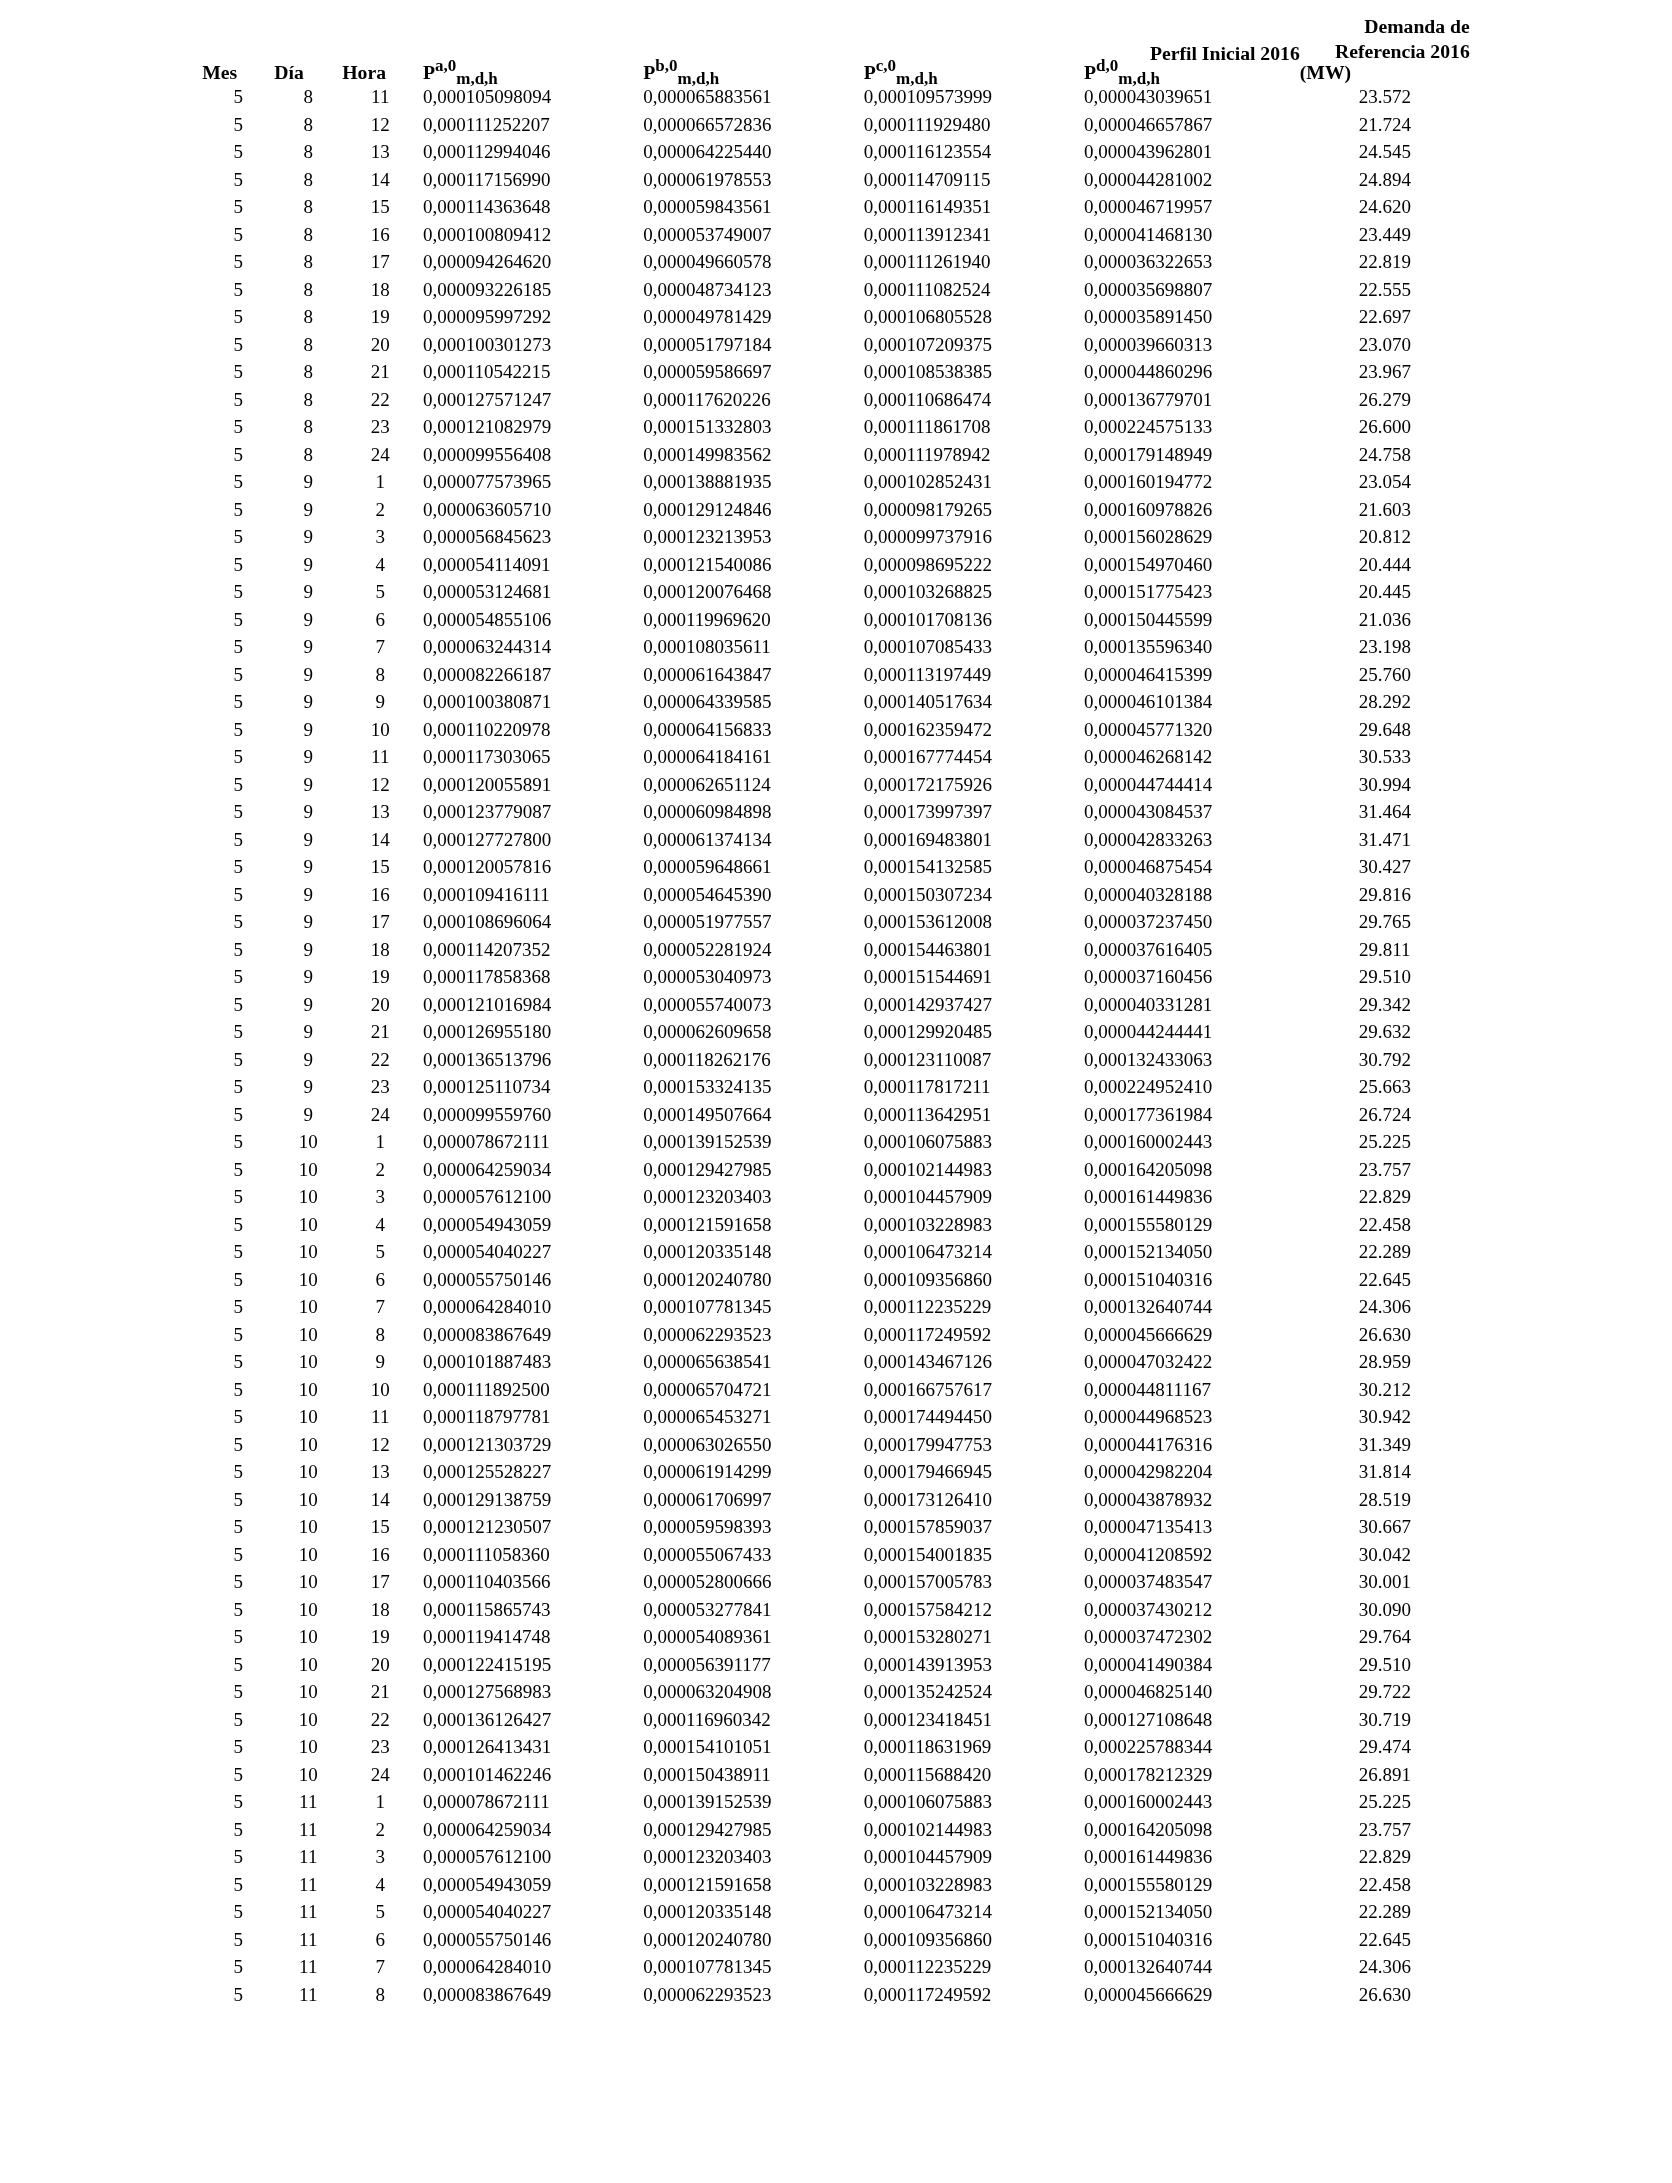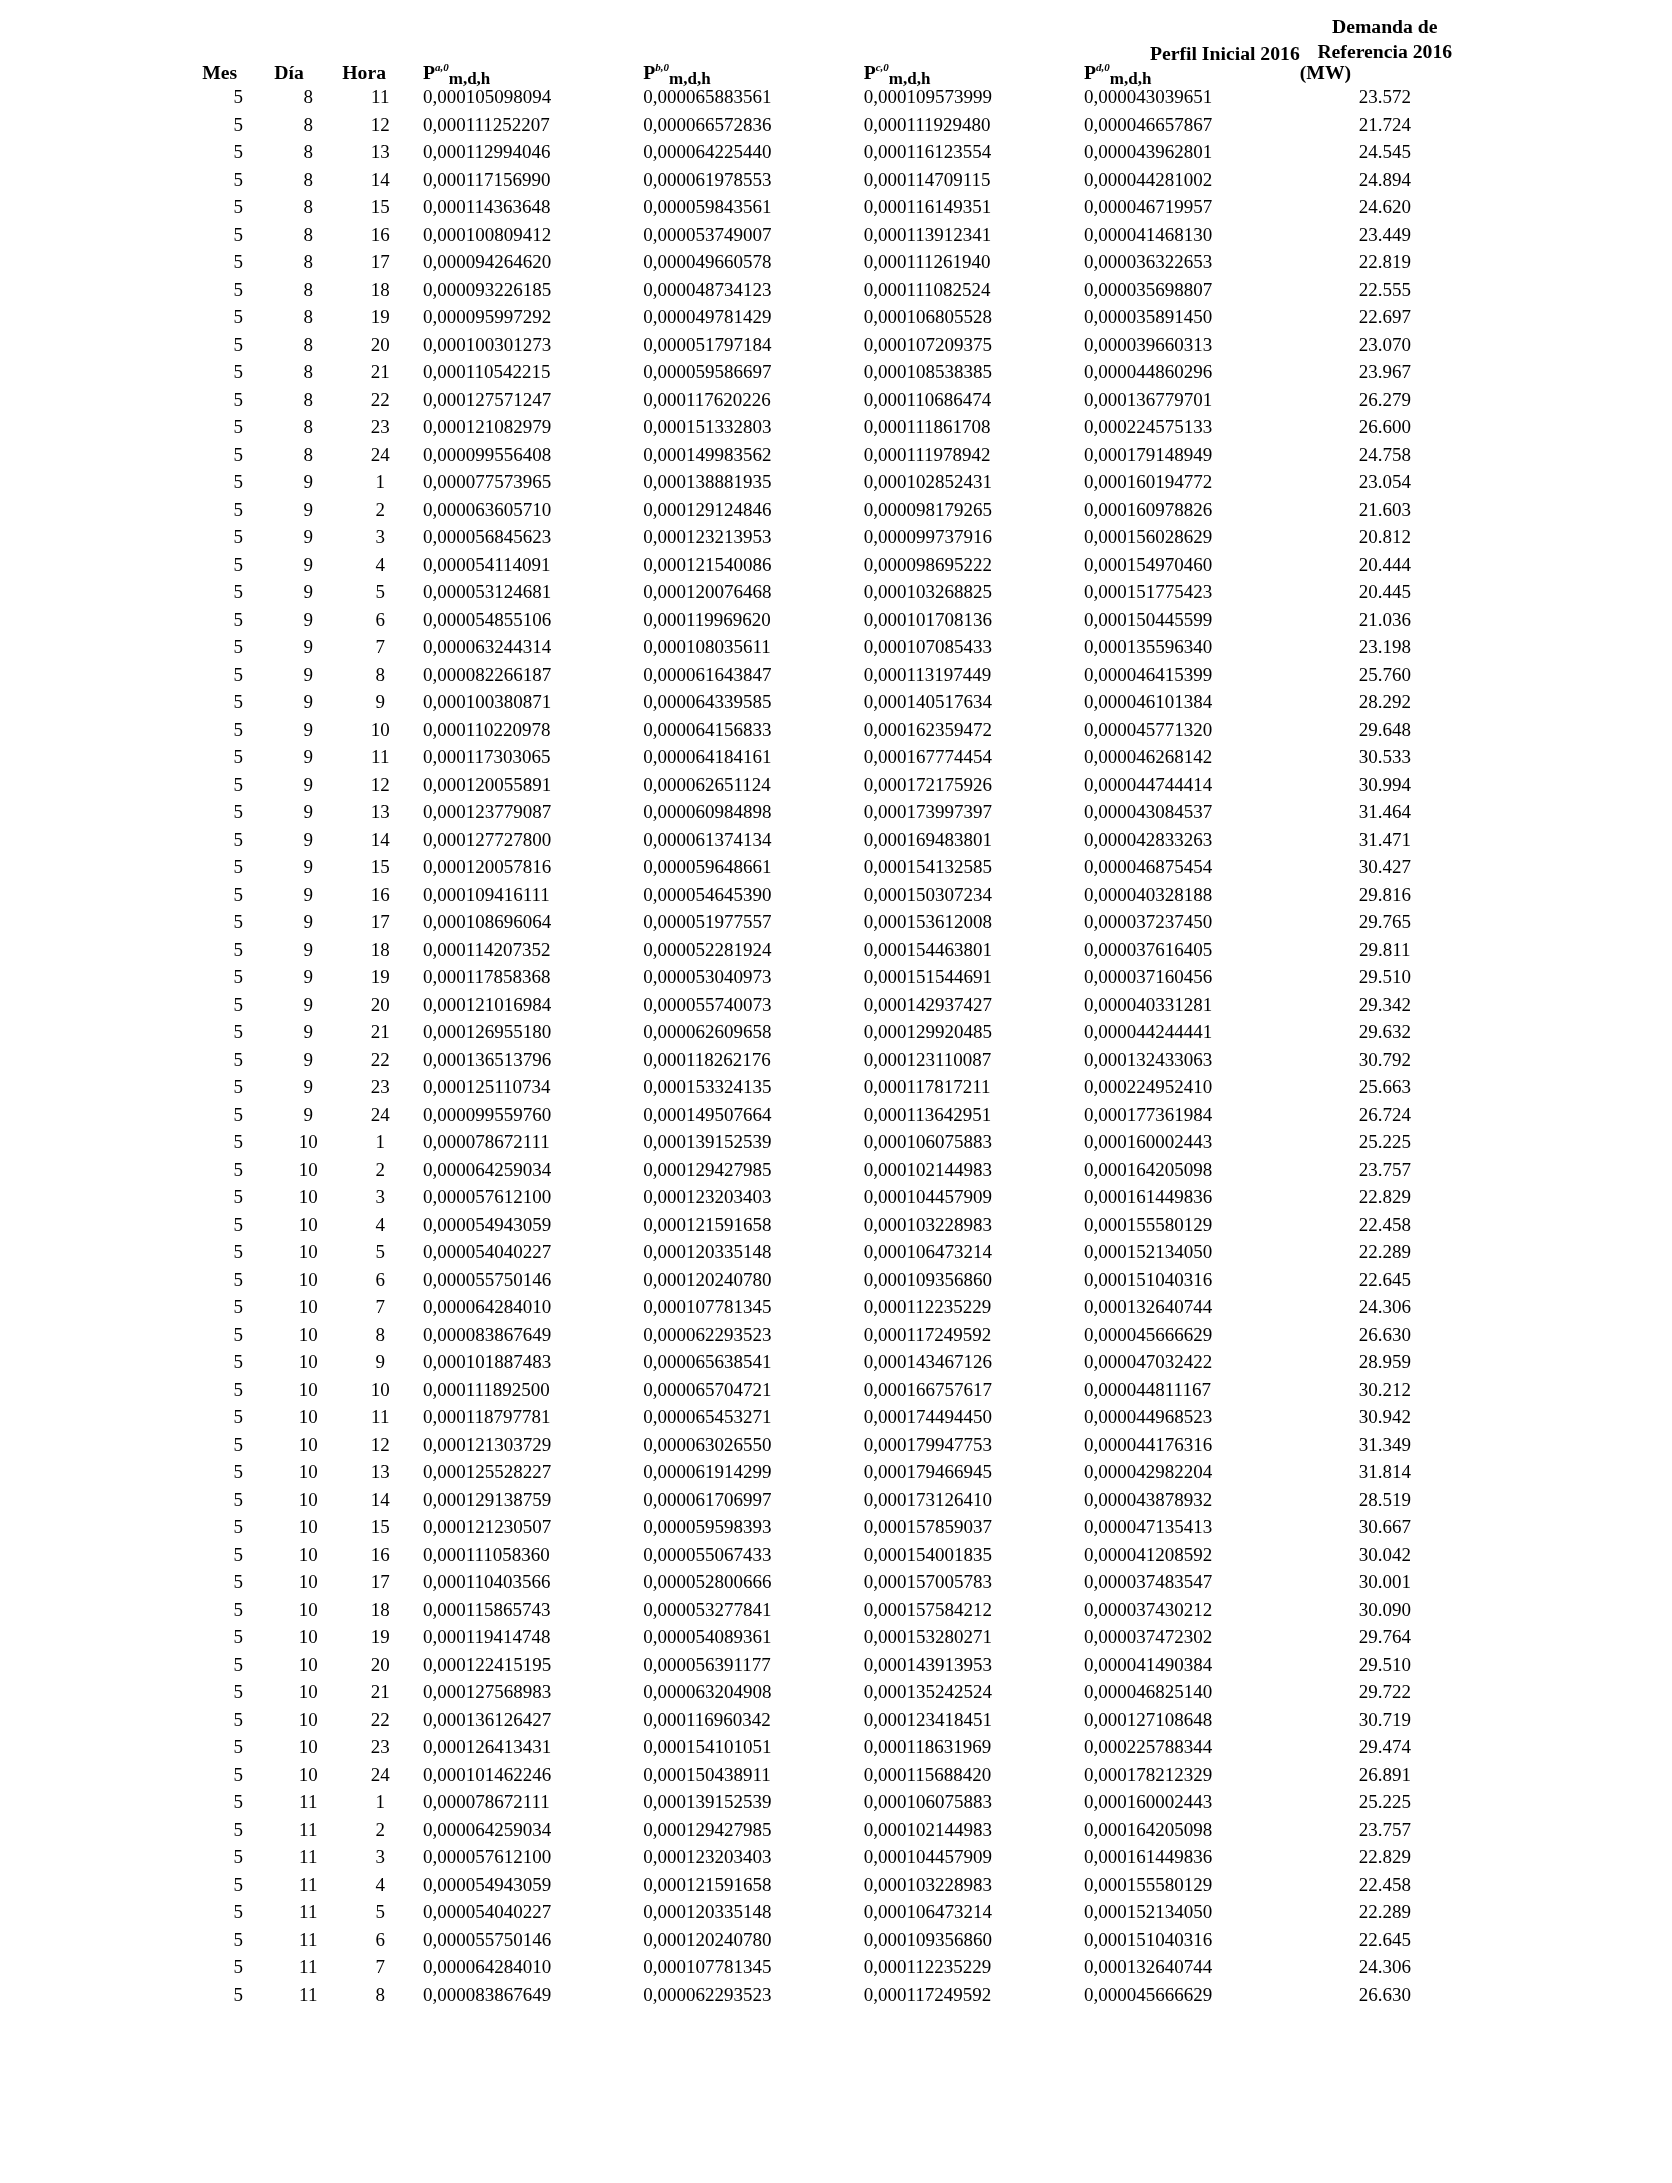--- a/index.html
+++ b/index.html
@@ -32,39 +32,38 @@
     text-align: center;
     font-weight: bold;
     font-size: 19.7px;
     padding-bottom: 7.9px;
     vertical-align: bottom;
   }
   .hdr-top .spanner {
     text-align: right;
   }
   .hdr-top .demand {
-    text-align: center;
+    text-align: right;
     line-height: 1.25;
   }
   .hdr-cols th {
     font-weight: bold;
     font-size: 19.7px;
     text-align: left;
     padding-bottom: 12.6px;
     vertical-align: bottom;
   }
   .hdr-cols th.sym {
     font-weight: bold;
   }
   .sym-base { font-style: normal; }
   .sym-sup {
-    font-size: 11px;
+    font-size: 17px;
     vertical-align: super;
     line-height: 0;
-    font-style: italic;
   }
   .sym-sub {
     font-size: 17px;
     vertical-align: sub;
     line-height: 0;
   }
   .c-mes, .c-dia, .c-hora {
     text-align: center;
     width: 68px;
   }

